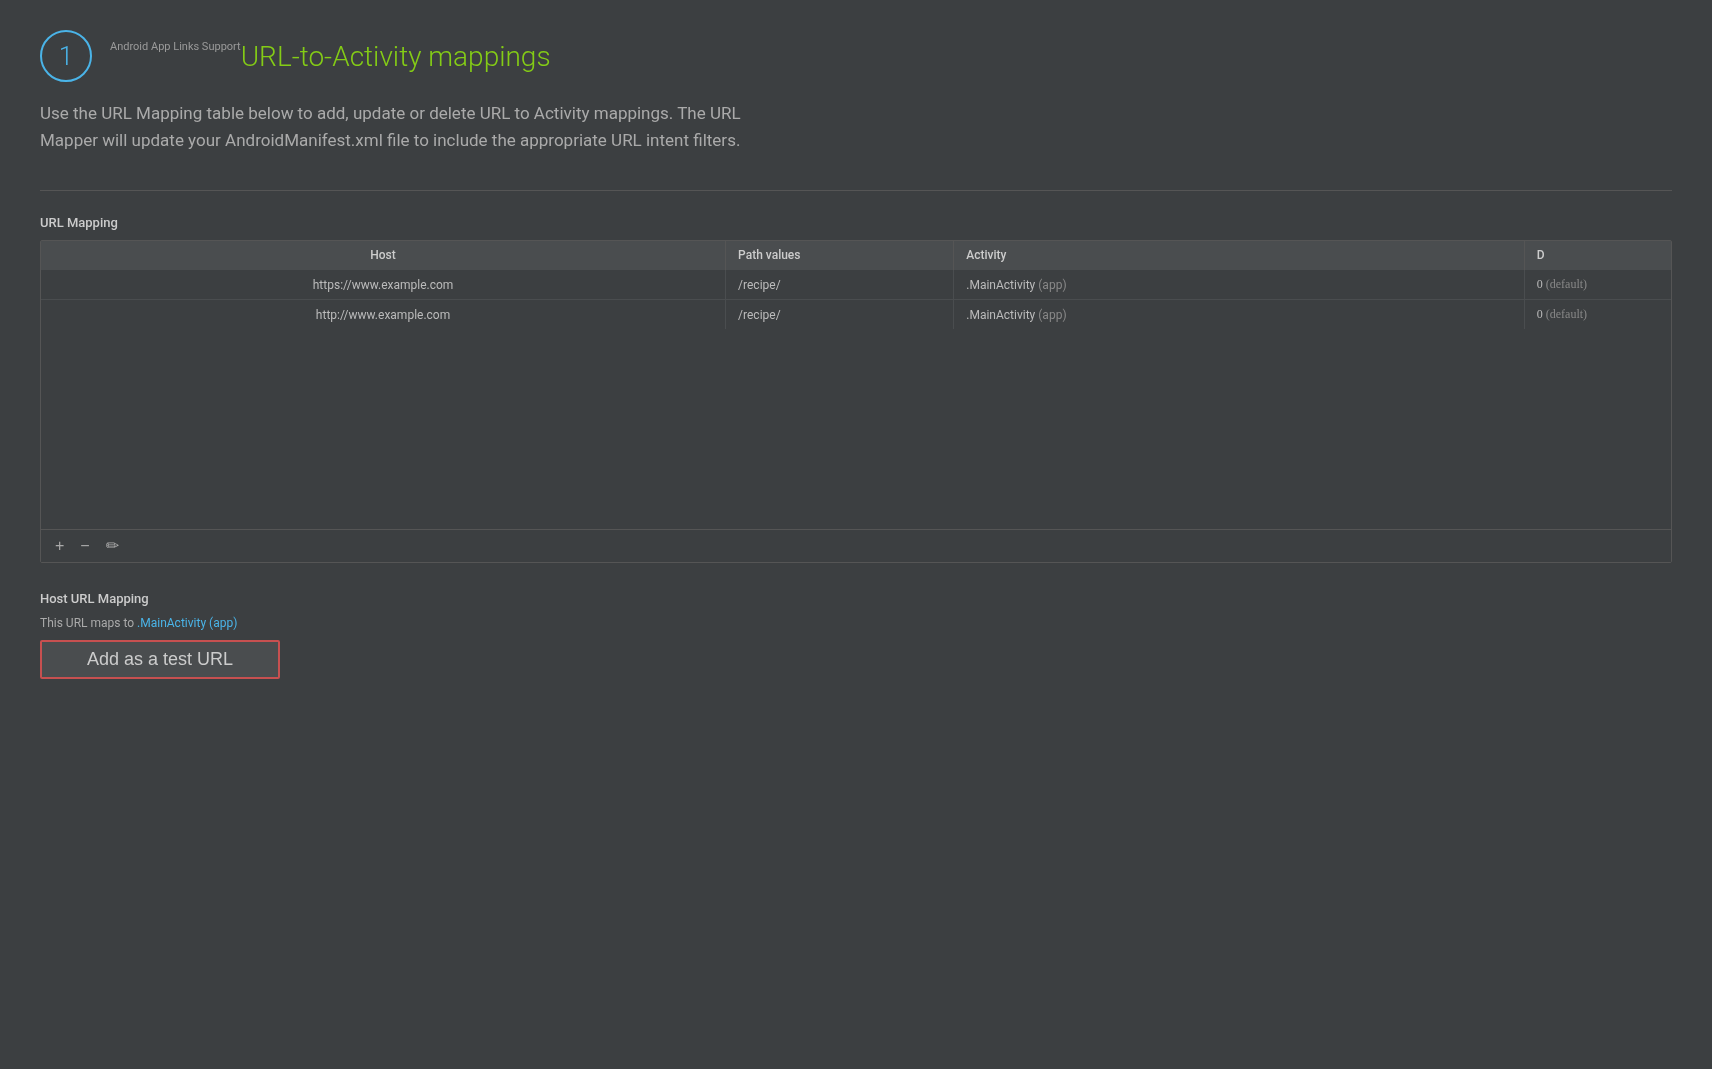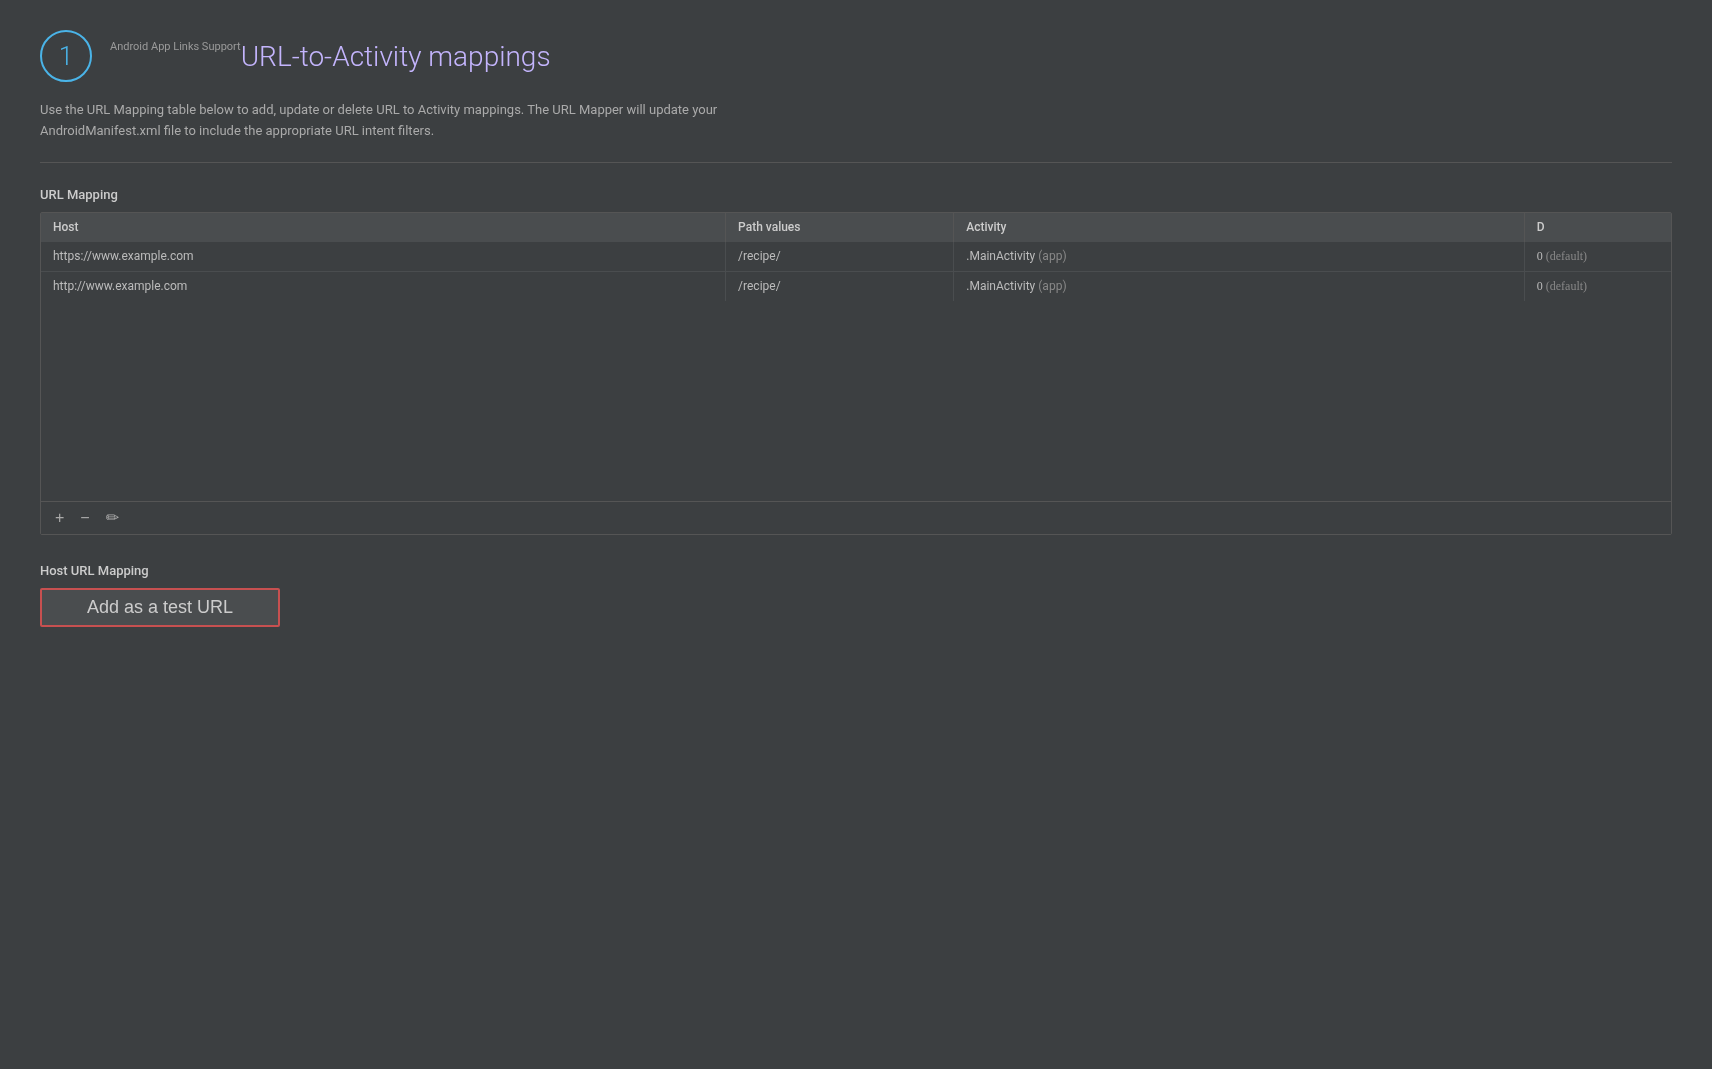--- a/index.html
+++ b/index.html
@@ -50,29 +50,29 @@
 
     .header-subtitle {
       font-size: 11px;
       color: #9a9a9a;
       margin-bottom: 2px;
     }
 
     .header-title {
       font-size: 28px;
       font-weight: 300;
-      color: #c4b5fd;
+      color: #84cc16;
     }
 
     
     .description {
-      font-size: 13px;
+      font-size: 17px;
       color: #aaaaaa;
       line-height: 1.6;
-      margin-bottom: 20px;
+      margin-bottom: 36px;
       max-width: 760px;
     }
 
     
     .divider {
       border: none;
       border-top: 1px solid #555555;
       margin-bottom: 24px;
     }
 
@@ -125,20 +125,21 @@
       font-size: 12px;
     }
 
     tbody td:last-child {
       border-right: none;
       font-family: Liberation Serif, serif;
     }
 
     .col-host {
       width: 42%;
+      text-align: center;
     }
     .col-path {
       width: 14%;
     }
     .col-activity {
       width: 35%;
     }
     .col-d {
       width: 9%;
     }
@@ -297,19 +298,22 @@
         <button class="toolbar-btn">−</button>
         <button class="toolbar-btn">✏</button>
       </div>
     </div>
   </div>
 
   <div class="check-section">
     <div class="section-title">Host URL Mapping</div>
 
 
+    <div class="maps-to-text">
+      <span>This URL maps to </span><a href="#" class="maps-to-link">.MainActivity (app)</a>
+    </div>
 
     <div class="add-test-btn-wrapper">
       <button class="add-test-btn">Add as a test URL</button>
     </div>
   </div>
 
 </div>
 
 </body></html>

